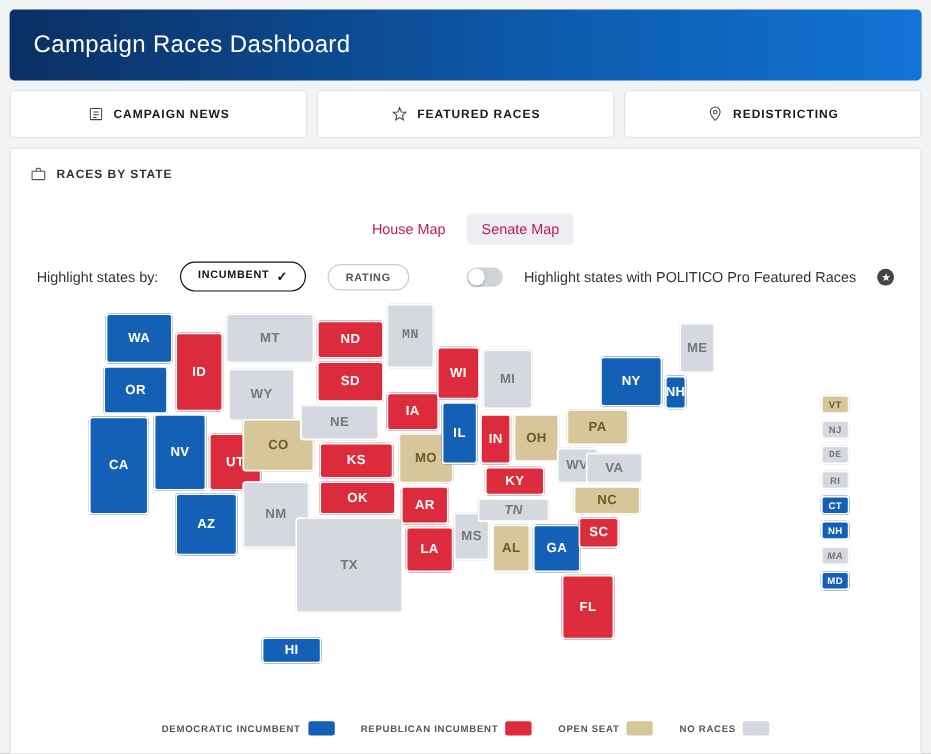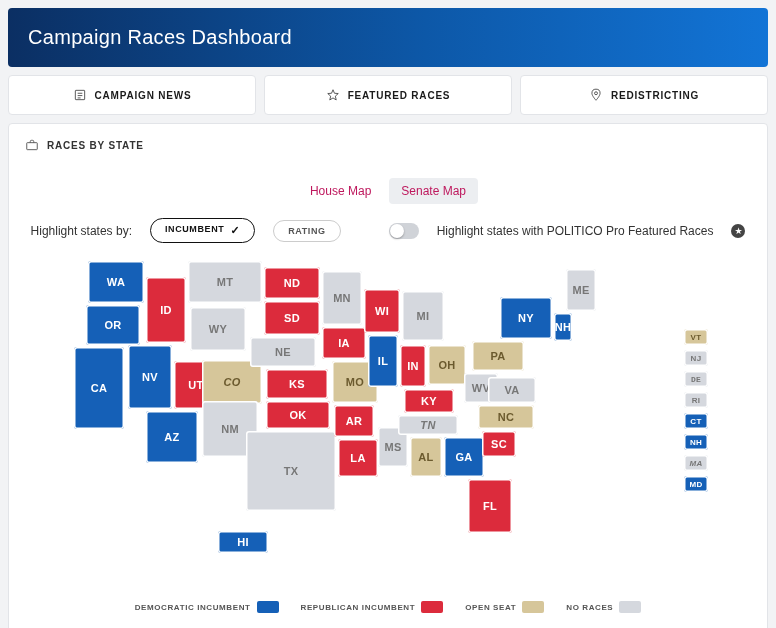--- a/index.html
+++ b/index.html
@@ -186,29 +186,29 @@
         </div>
     <div class="st blue" style="left: 20px; top: 8px; width: 56px; height: 42px;">WA</div>
         <div class="st blue" style="left: 18px; top: 52px; width: 54px; height: 40px;">OR</div>
         <div class="st blue" style="left: 6px; top: 94px; width: 50px; height: 82px;">CA</div>
         <div class="st red" style="left: 78px; top: 24px; width: 40px; height: 66px;">ID</div>
         <div class="st blue" style="left: 60px; top: 92px; width: 44px; height: 64px;">NV</div>
         <div class="st blue" style="left: 78px; top: 158px; width: 52px; height: 52px;">AZ</div>
         <div class="st red" style="left: 106px; top: 108px; width: 44px; height: 48px;">UT</div>
         <div class="st grey" style="left: 120px; top: 8px; width: 74px; height: 42px;">MT</div>
         <div class="st grey" style="left: 122px; top: 54px; width: 56px; height: 44px;">WY</div>
-        <div class="st tan" style="left: 134px; top: 107px; width: 60px; height: 44px; font-style: italic;">CO</div>
+        <div class="st tan" style="left: 134px; top: 96px; width: 60px; height: 44px;">CO</div>
         <div class="st grey" style="left: 134px; top: 148px; width: 56px; height: 56px;">NM</div>
         <div class="st red" style="left: 196px; top: 14px; width: 56px; height: 32px;">ND</div>
         <div class="st red" style="left: 196px; top: 48px; width: 56px; height: 34px;">SD</div>
         <div class="st grey" style="left: 182px; top: 84px; width: 66px; height: 30px;">NE</div>
         <div class="st red" style="left: 198px; top: 116px; width: 62px; height: 30px;">KS</div>
         <div class="st red" style="left: 198px; top: 148px; width: 64px; height: 28px;">OK</div>
         <div class="st grey" style="left: 178px; top: 178px; width: 90px; height: 80px;">TX</div>
-        <div class="st grey" style="left: 254px; top: 18px; width: 40px; height: 54px;">MN</div>
+        <div class="st grey" style="left: 254px; top: 0; width: 40px; height: 54px; font-family: Liberation Mono, monospace;">MN</div>
         <div class="st red" style="left: 254px; top: 74px; width: 44px; height: 32px;">IA</div>
         <div class="st tan" style="left: 264px; top: 108px; width: 46px; height: 42px;">MO</div>
         <div class="st red" style="left: 266px; top: 152px; width: 40px; height: 32px;">AR</div>
         <div class="st red" style="left: 270px; top: 186px; width: 40px; height: 38px;">LA</div>
         <div class="st red" style="left: 296px; top: 36px; width: 36px; height: 44px;">WI</div>
         <div class="st blue" style="left: 300px; top: 82px; width: 30px; height: 52px;">IL</div>
         <div class="st grey" style="left: 310px; top: 174px; width: 30px; height: 40px;">MS</div>
         <div class="st grey" style="left: 334px; top: 38px; width: 42px; height: 50px;">MI</div>
         <div class="st red" style="left: 332px; top: 92px; width: 26px; height: 42px;">IN</div>
         <div class="st red" style="left: 336px; top: 136px; width: 50px; height: 24px;">KY</div>

